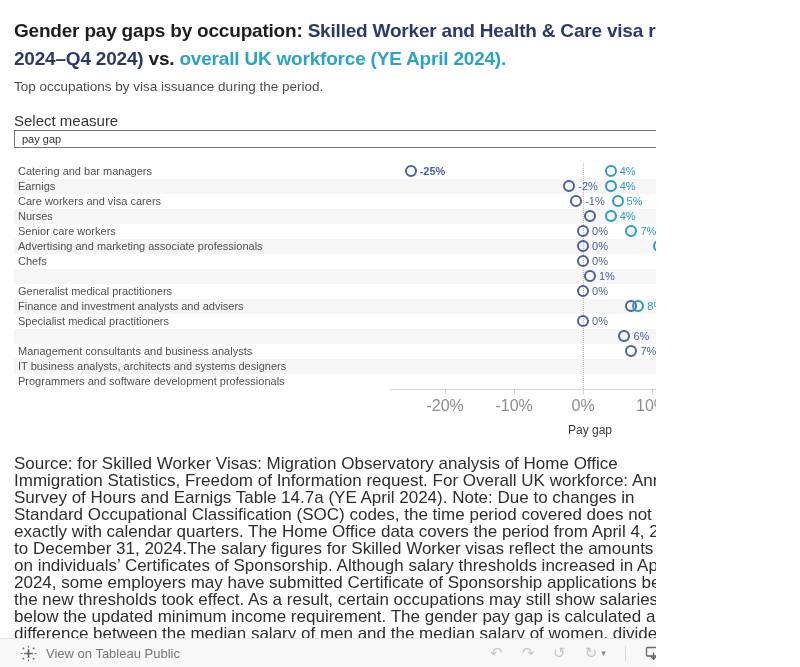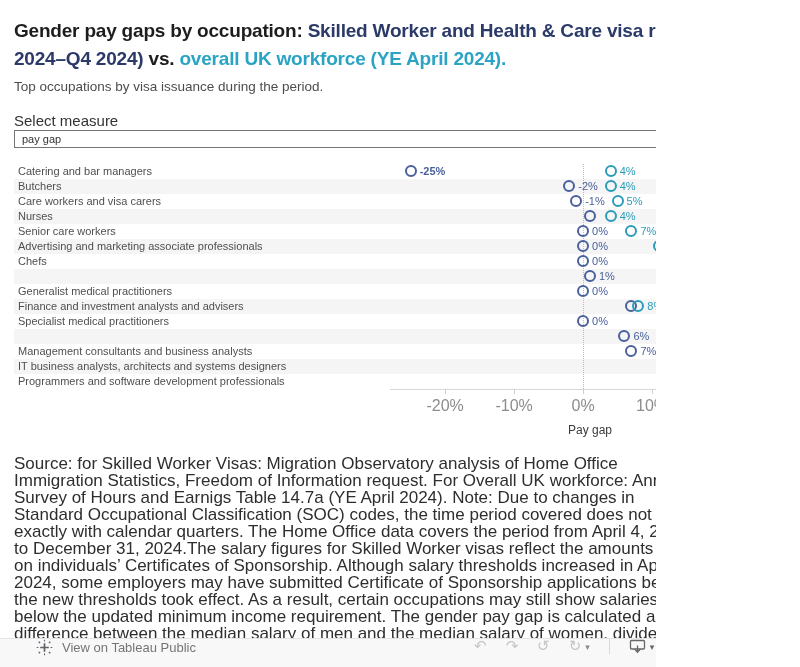--- a/index.html
+++ b/index.html
@@ -50,22 +50,22 @@
   .footer{position:absolute;left:14px;top:455px;width:684px;font-size:17px;
           line-height:17px;color:#2e2e2e;}
 
   
   #logo{position:absolute;left:699px;top:492px;}
   .logo-text{font-weight:bold;fill:#223a66;font-size:7.6px;letter-spacing:0.2px;
              font-family:"Liberation Sans",sans-serif;}
 
   
   .toolbar{position:absolute;left:0;top:638px;width:800px;height:29px;background:#f8f8f8;
-           border-top:1px solid #e4e4e4;display:flex;align-items:flex-start;
-           justify-content:space-between;box-sizing:border-box;padding:0 36px;}
+           border-top:1px solid #e4e4e4;display:flex;align-items:center;
+           justify-content:space-between;box-sizing:border-box;padding:0 20px;}
   .tb-left{display:flex;align-items:center;gap:9px;color:#757575;font-size:13px;}
   .tb-right{display:flex;align-items:center;gap:19px;}
   .tb-glyph{font-family:"DejaVu Sans",sans-serif;font-size:15px;color:#c3c6c9;
             line-height:1;cursor:default;}
   .tb-caret{font-family:"DejaVu Sans",sans-serif;font-size:9px;color:#8a8a8a;cursor:default;}
   .tb-sep{width:1px;height:15px;background:#d9d9d9;}
   .tb-btn{display:flex;align-items:center;gap:4px;cursor:default;}
   .share{display:flex;align-items:center;gap:7px;color:#5f5f5f;font-size:13px;cursor:default;}
 </style>
 </head>
@@ -86,21 +86,21 @@
 
   <div id="rows">
       <div class="chart-row">
         <span class="row-label">Catering and bar managers</span>
         <span class="dot visa" style="left: 390.69px;"></span>
         <span class="dot-label visa" style="left: 405.69px; font-weight: bold;">-25%</span>
         <span class="dot uk" style="left: 590.69px;"></span>
         <span class="dot-label uk" style="left: 605.69px;">4%</span>
       </div>
       <div class="chart-row shaded">
-        <span class="row-label">Butchers</span>
+        <span class="row-label">Earnigs</span>
         <span class="dot visa" style="left: 549.31px;"></span>
         <span class="dot-label visa" style="left: 564.31px;">-2%</span>
         <span class="dot uk" style="left: 590.69px;"></span>
         <span class="dot-label uk" style="left: 605.69px;">4%</span>
       </div>
       <div class="chart-row">
         <span class="row-label">Care workers and visa carers</span>
         <span class="dot visa" style="left: 556.207px;"></span>
         <span class="dot-label visa" style="left: 571.207px;">-1%</span>
         <span class="dot uk" style="left: 597.586px;"></span>

